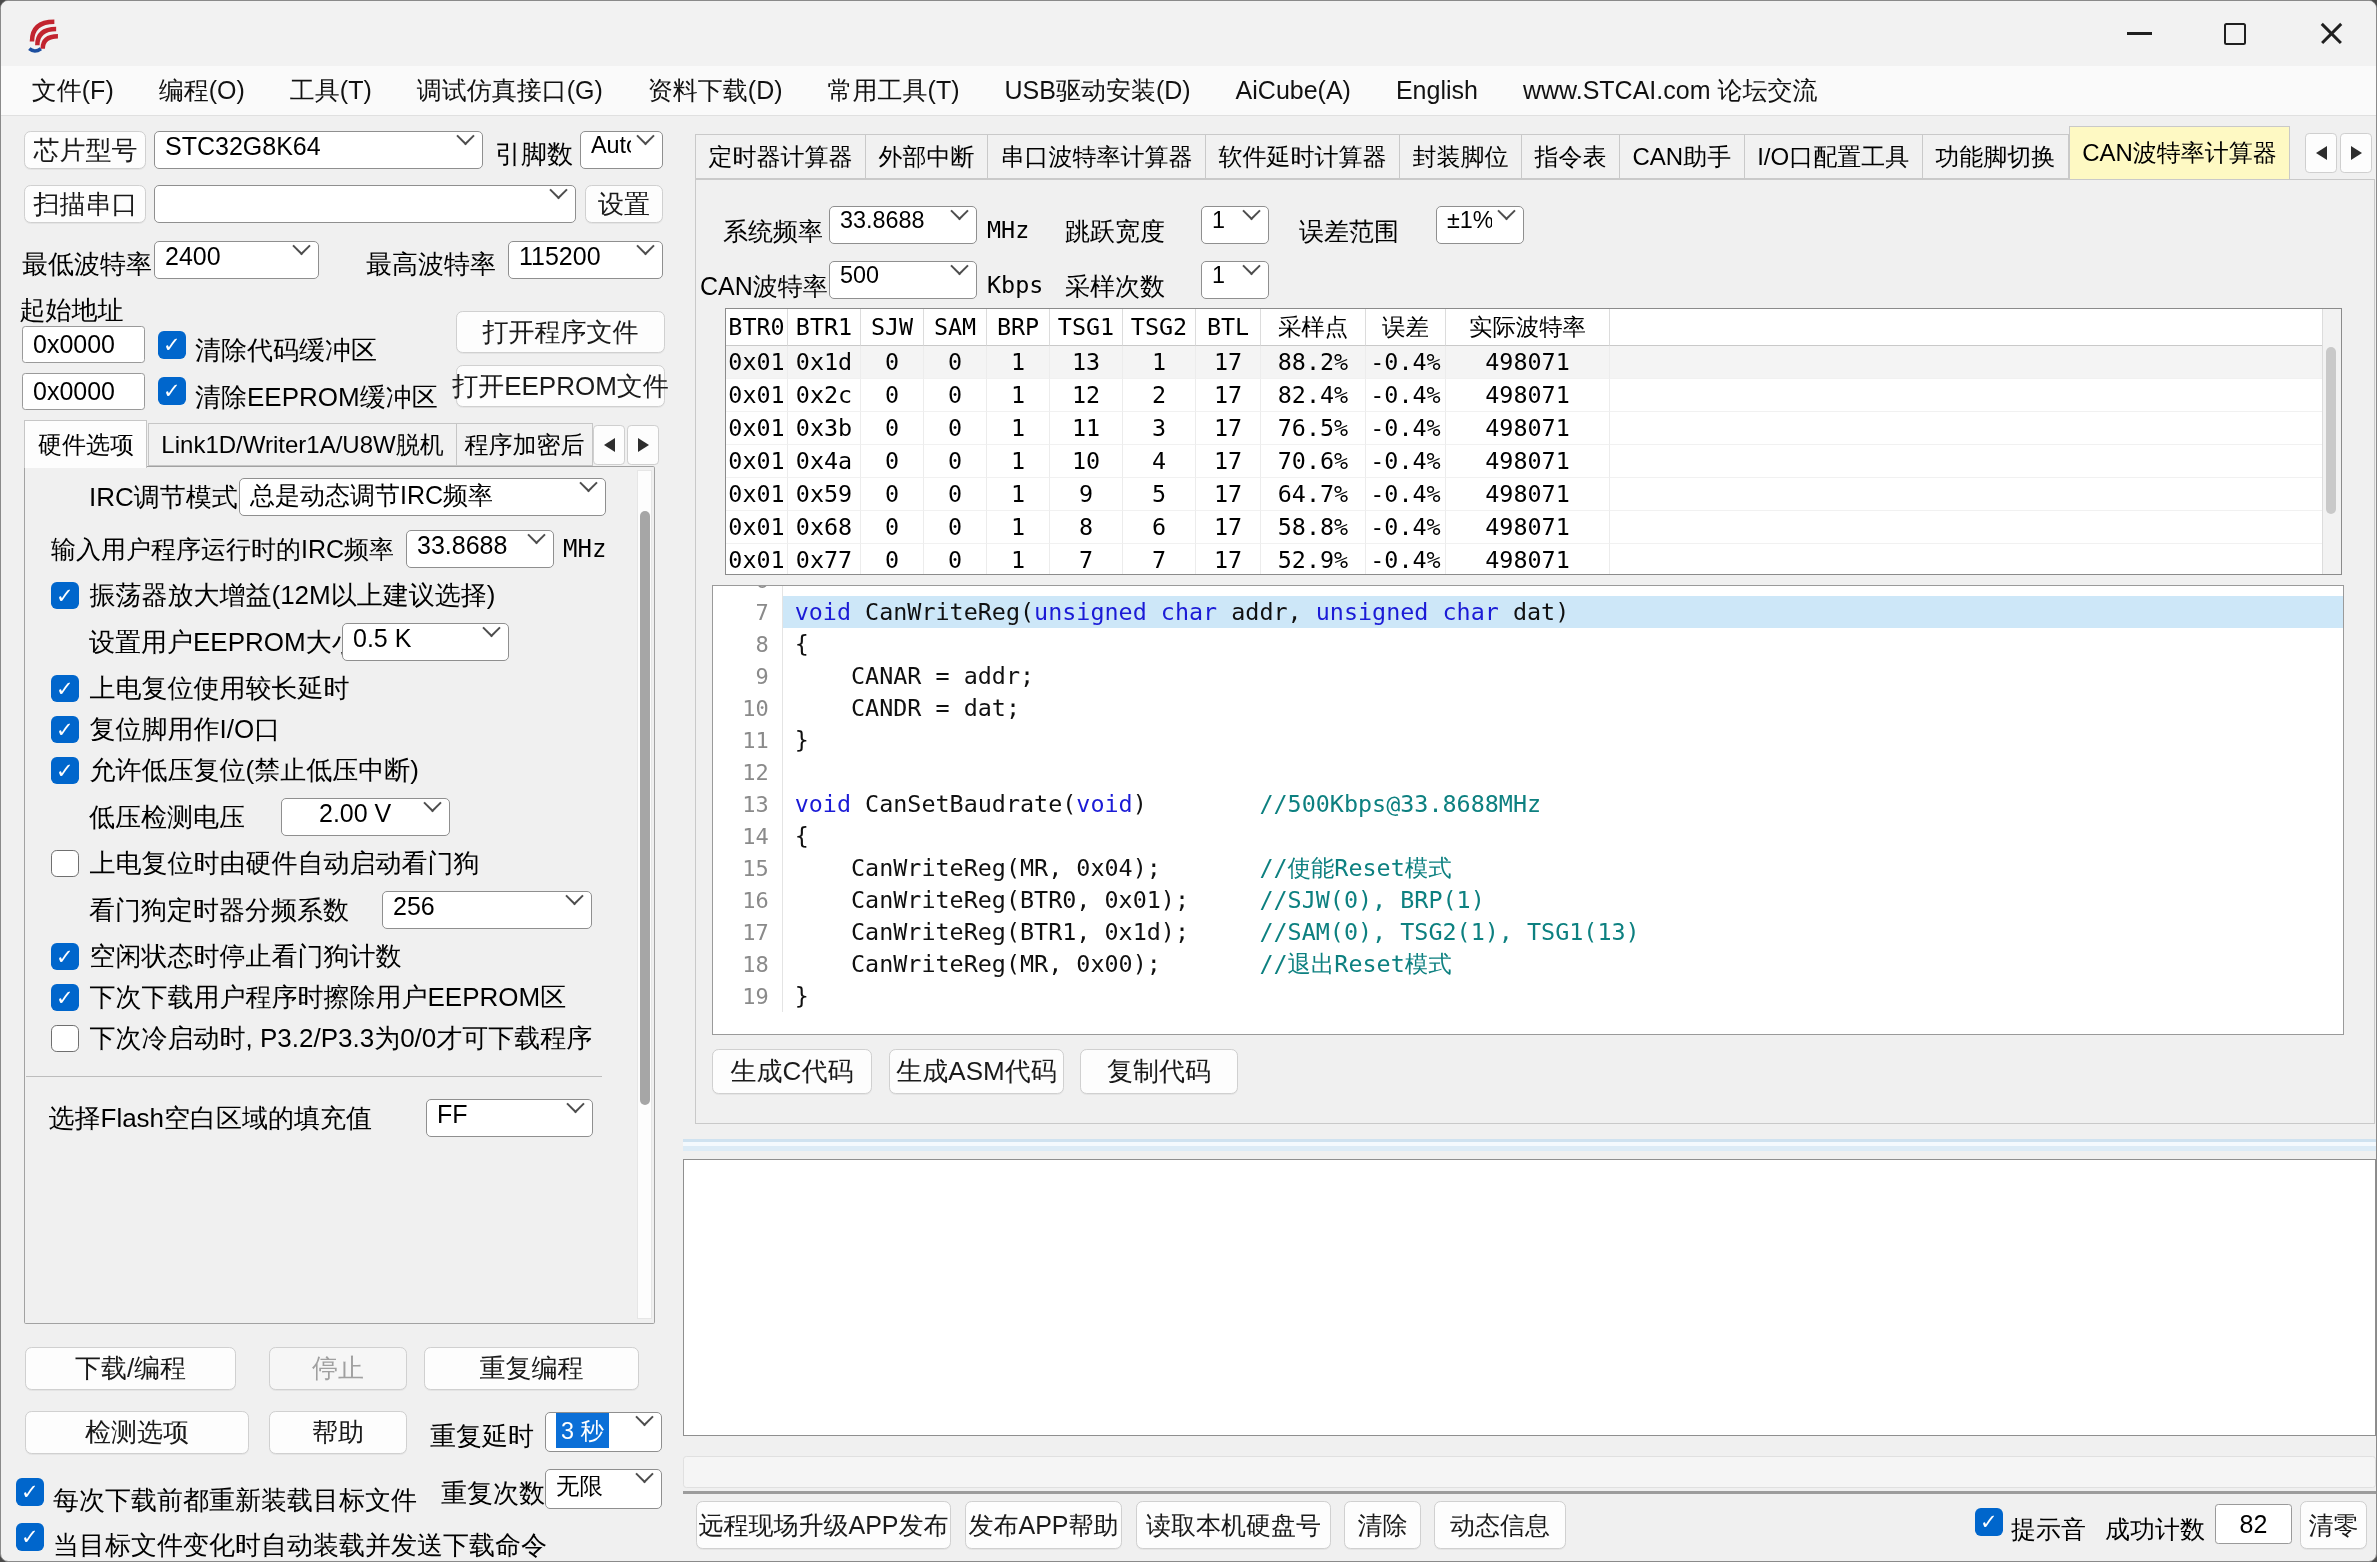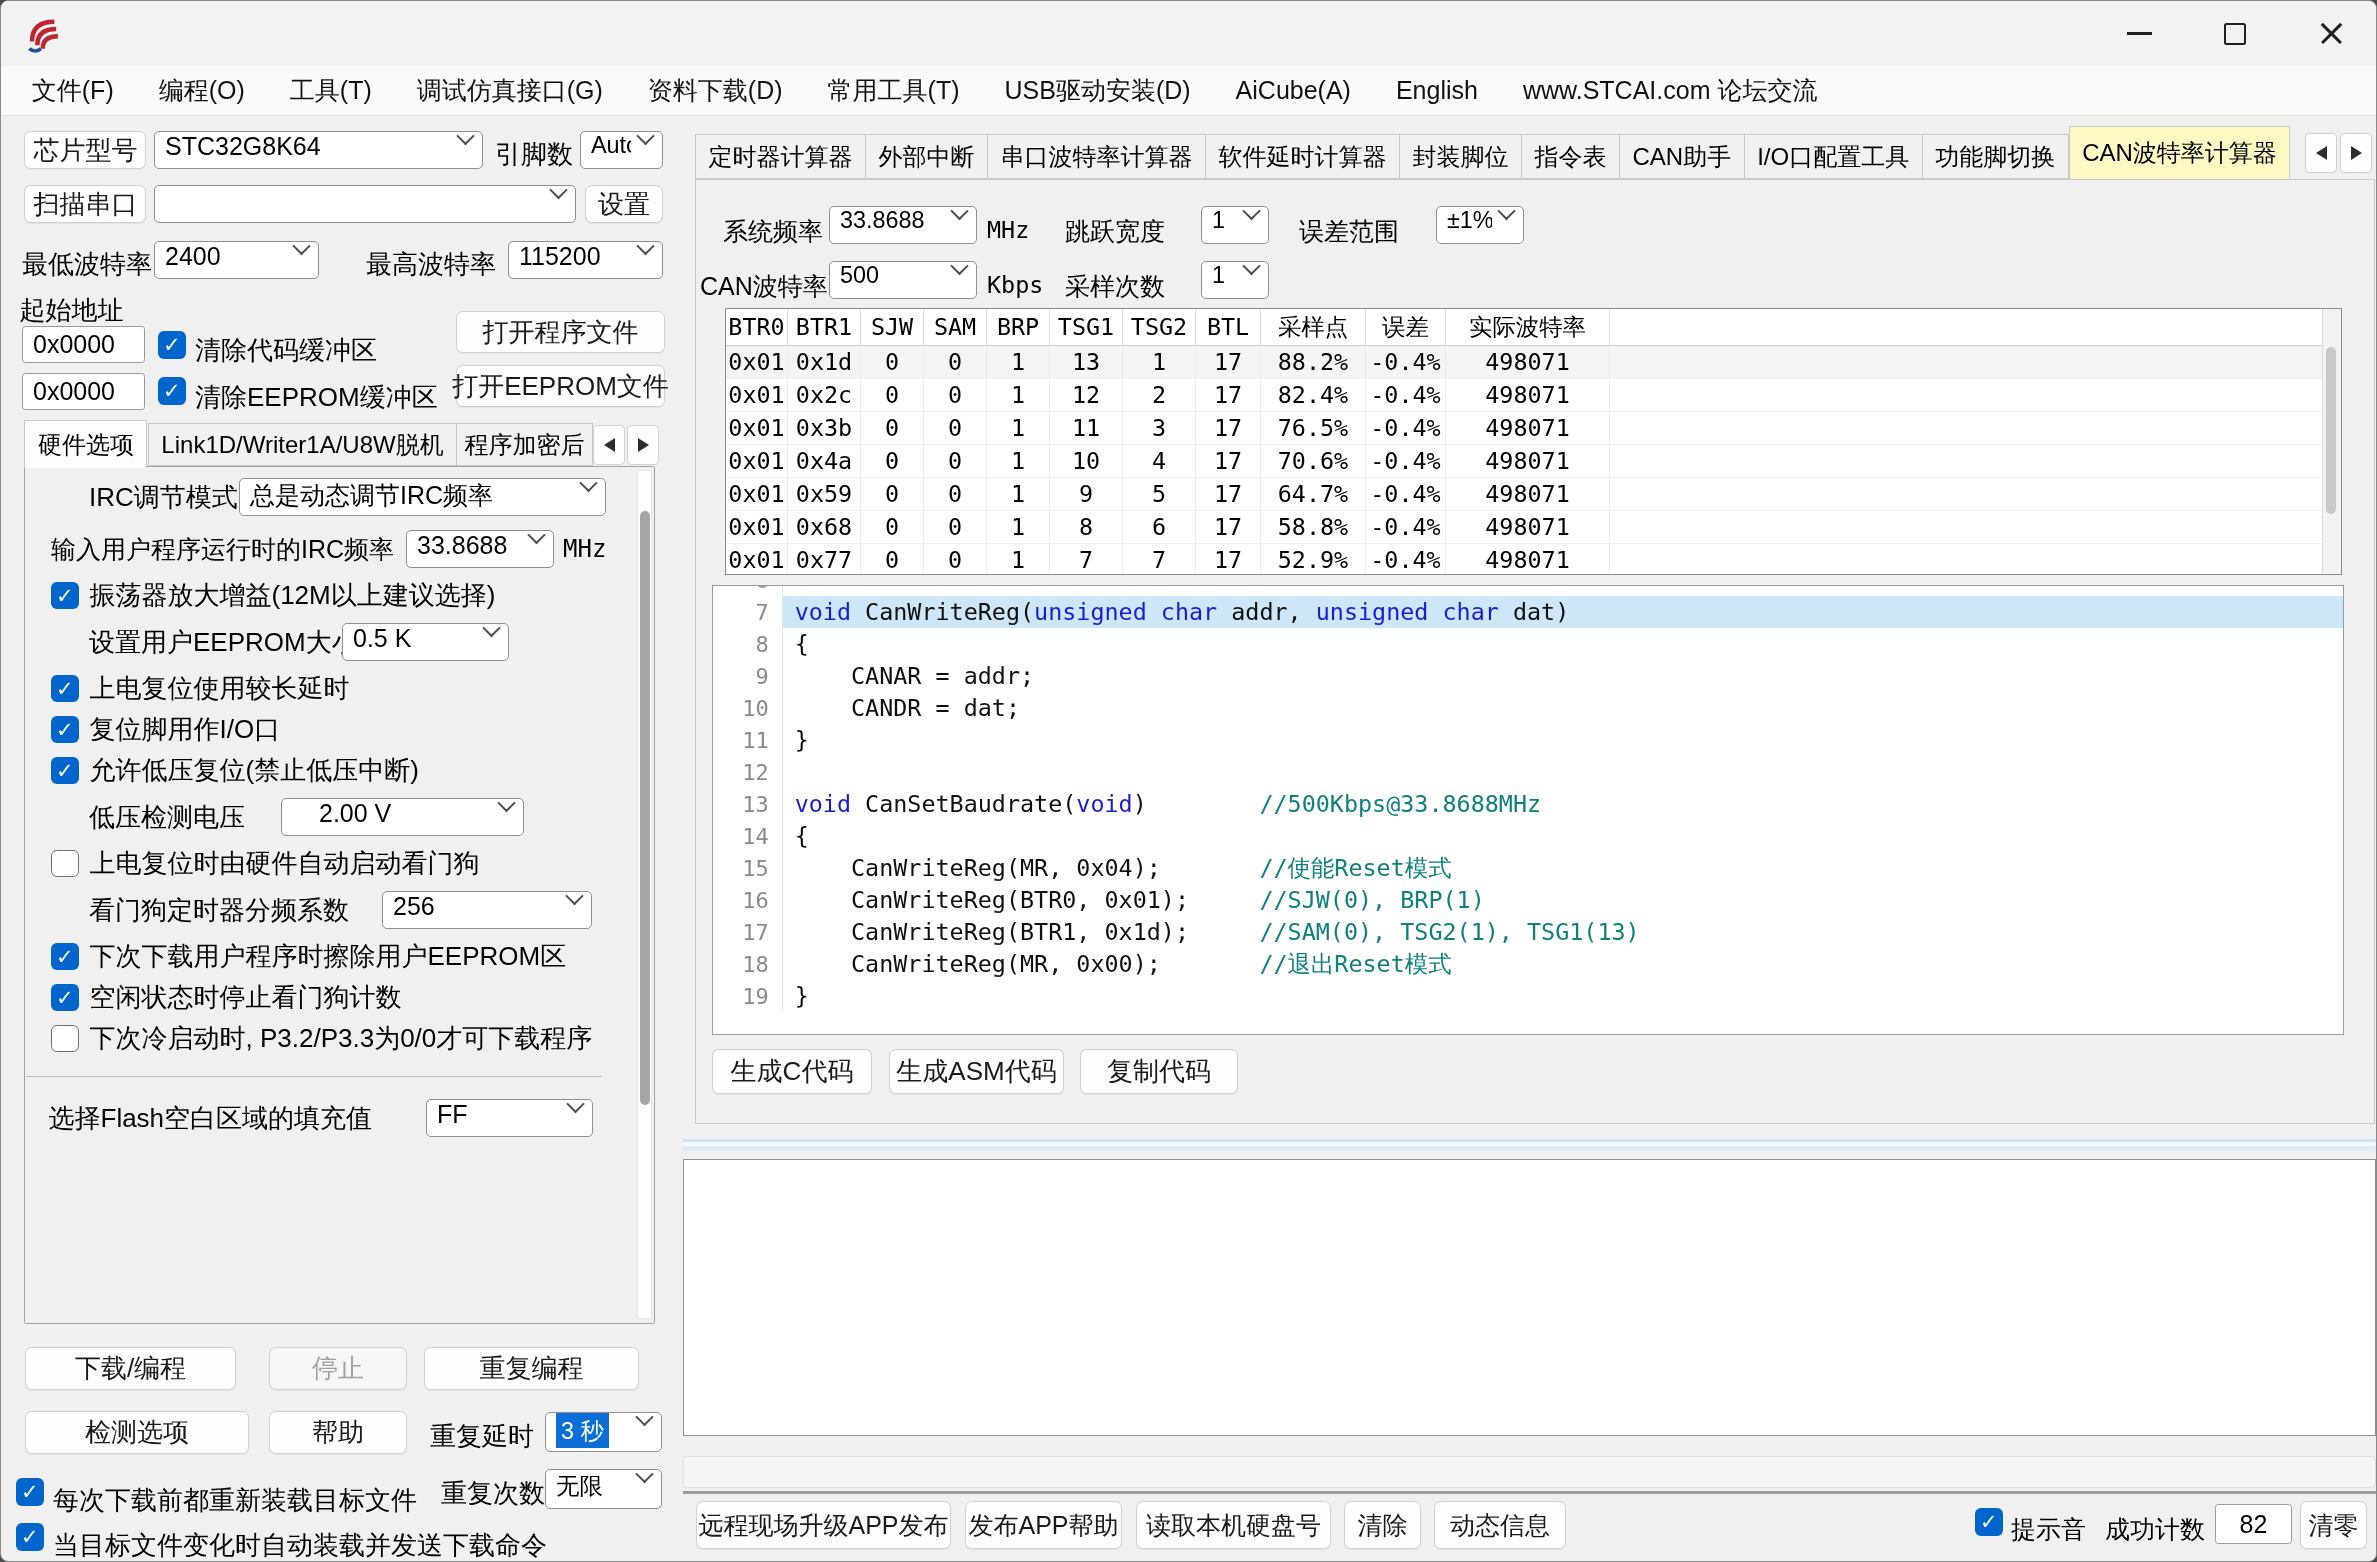--- a/index.html
+++ b/index.html
@@ -55,21 +55,21 @@
   #hw-body{position:absolute;left:25px;top:470px;width:584px;}
   .hw-check{height:41px;display:flex;align-items:center;gap:11px;padding-left:25px;}
   .hw-check .hw-label{font-size:26px;white-space:nowrap;}
   .hw-field{height:52px;position:relative;}
   .hw-field .f-label{position:absolute;top:50%;transform:translateY(-50%);font-size:26px;white-space:nowrap;}
   .hw-field .combo{height:38px;top:6.7px;}
   .hw-field .f-unit{position:absolute;top:50%;transform:translateY(-50%);font-size:24px;font-family:"DejaVu Sans Mono",monospace;}
   .f-irc .f-label{left:63px;} .f-irc .combo{left:213px;width:367px;}
   .f-freq .f-label{left:25px;font-size:25px;} .f-freq .combo{left:380px;width:148px;} .f-freq .f-unit{left:537px;}
   .f-eep .f-label{left:63px;} .f-eep .combo{left:316px;width:167px;}
-  .f-lvd .f-label{left:63px;} .f-lvd .combo{left:255px;width:243px;padding-left:37px;}
+  .f-lvd .f-label{left:63px;} .f-lvd .combo{left:255px;width:169px;padding-left:37px;}
   .f-wdt .f-label{left:63px;} .f-wdt .combo{left:356px;width:210px;}
   .f-fill .f-label{left:22.5px;} .f-fill .combo{left:400px;width:167px;}
   .hw-div{height:33px;position:relative;}
   .hw-div::after{content:"";position:absolute;left:0;right:8.3px;top:50%;border-top:1.7px solid #bdbdbd;}
   
   #rp-tabs{position:absolute;left:694px;top:125px;height:53px;display:flex;align-items:flex-end;z-index:2;}
   .rtab{height:45px;display:flex;align-items:center;padding:0 12.5px;font-size:24px;background:#f1f1f1;
         border:0.8px solid #c9c9c9;border-left:none;white-space:nowrap;box-sizing:border-box;}
   .rtab:first-child{border-left:0.8px solid #c9c9c9;}
   .rtab.active{height:53px;background:#fef9c3;border-bottom:none;border-left:0.8px solid #c9c9c9;}
@@ -253,25 +253,25 @@
       </div>
       <div class="hw-field f-wdt">
         <span class="f-label">看门狗定时器分频系数</span>
         <div class="combo">
           <span class="val">256</span>
           <span class="chev"></span>
         </div>
       </div>
       <div class="hw-check">
         <span class="cb on"></span>
+        <span class="hw-label">空闲状态时停止看门狗计数</span>
+      </div>
+      <div class="hw-check">
+        <span class="cb on"></span>
         <span class="hw-label">下次下载用户程序时擦除用户EEPROM区</span>
-      </div>
-      <div class="hw-check">
-        <span class="cb on"></span>
-        <span class="hw-label">空闲状态时停止看门狗计数</span>
       </div>
       <div class="hw-check">
         <span class="cb off"></span>
         <span class="hw-label">下次冷启动时, P3.2/P3.3为0/0才可下载程序</span>
       </div>
       <div class="hw-div"></div>
       <div class="hw-field f-fill">
         <span class="f-label">选择Flash空白区域的填充值</span>
         <div class="combo">
           <span class="val">FF</span>

